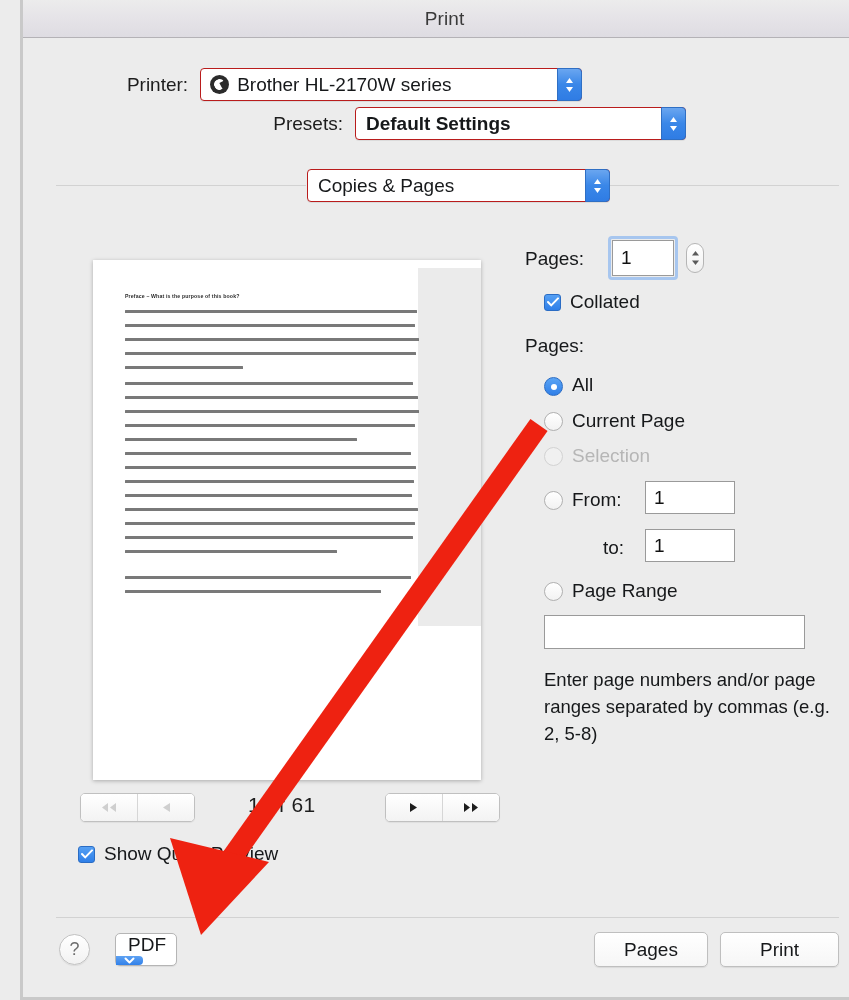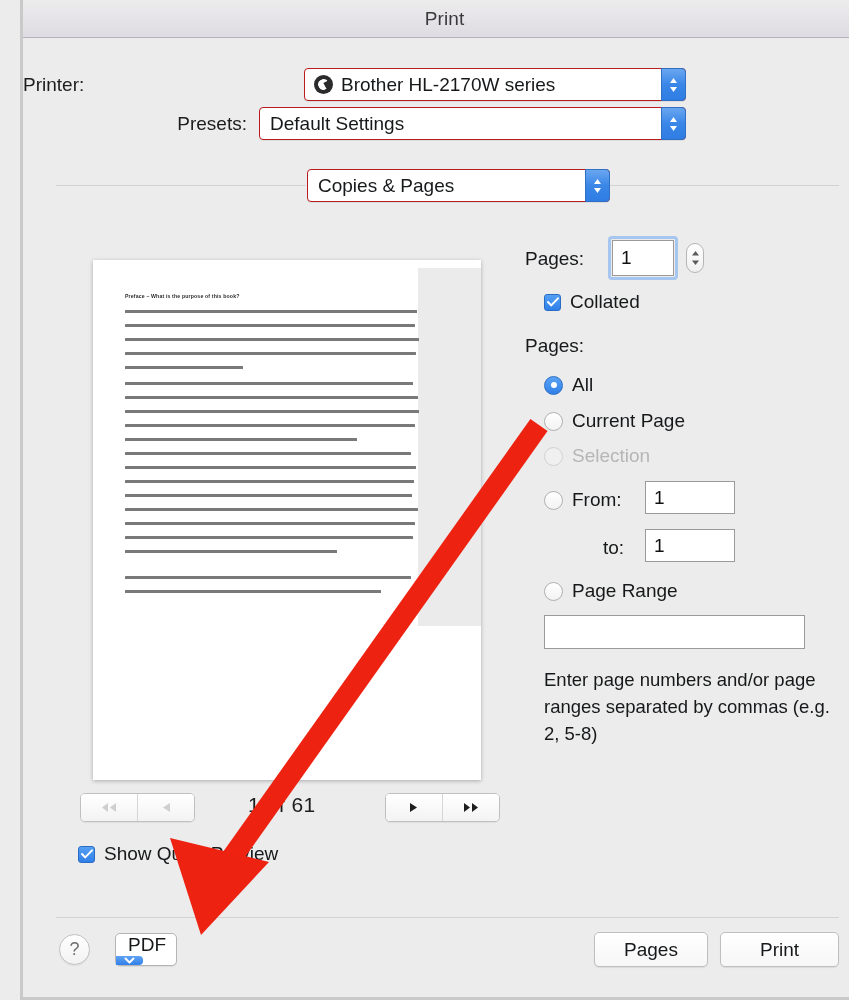--- a/index.html
+++ b/index.html
@@ -368,37 +368,37 @@
 </head>
 <body>
 
 <div id="screen">
   <div class="window">
 
     <div class="titlebar">
       <span class="titlebar-title">Print</span>
     </div>
 
-    <div class="form-row" style="left:0; top:68px; width:663px; justify-content:space-between;">
+    <div class="form-row" style="left:0; top:68px; width:663px; justify-content:center;">
       <span class="form-label">Printer:</span>
       <div class="popup" style="width:382px;">
         <span class="printer-badge"></span>
         <span class="popup-text">Brother HL-2170W series</span>
         <span class="popup-arrows">
           <svg width="13" height="20" viewBox="0 0 13 20">
             <path d="M6.5 3 L10 8 L3 8 Z" fill="#ffffff"></path>
             <path d="M6.5 17 L10 12 L3 12 Z" fill="#ffffff"></path>
           </svg>
         </span>
       </div>
     </div>
 
     <div class="form-row" style="left:0; top:107px; width:663px; justify-content:flex-end;">
       <span class="form-label">Presets:</span>
-      <div class="popup" style="width:427px;">
+      <div class="popup" style="width:331px;font-weight:bold;">
         <span class="popup-text">Default Settings</span>
         <span class="popup-arrows">
           <svg width="13" height="20" viewBox="0 0 13 20">
             <path d="M6.5 3 L10 8 L3 8 Z" fill="#ffffff"></path>
             <path d="M6.5 17 L10 12 L3 12 Z" fill="#ffffff"></path>
           </svg>
         </span>
       </div>
     </div>
 
@@ -501,21 +501,21 @@
       <span class="checkbox">
         <svg width="12" height="10" viewBox="0 0 12 10">
           <path d="M1 5 L4.2 8.4 L11 1.4" stroke="#ffffff" stroke-width="2" fill="none" stroke-linecap="round" stroke-linejoin="round"></path>
         </svg>
       </span>
       <span class="check-label">Collated</span>
     </div>
 
     <div class="opt-label" style="left:502px; top:335px;">Pages:</div>
 
-    <div class="radio-row" style="left:521px; top:374px;">
+    <div class="radio-row" style="left:521px; top:374px;align-items:flex-end;">
       <span class="radio checked"></span>
       <span class="radio-label">All</span>
     </div>
 
     <div class="radio-row" style="left:521px; top:410px;">
       <span class="radio"></span>
       <span class="radio-label">Current Page</span>
     </div>
 
     <div class="radio-row" style="left:521px; top:445px;">

